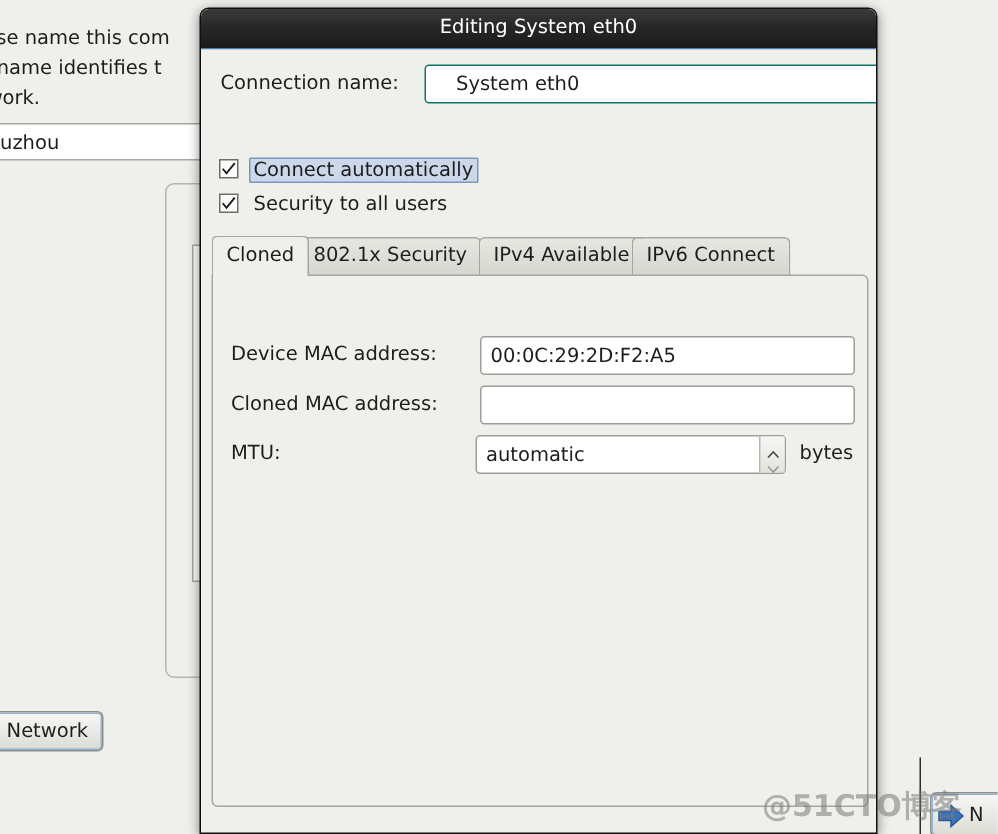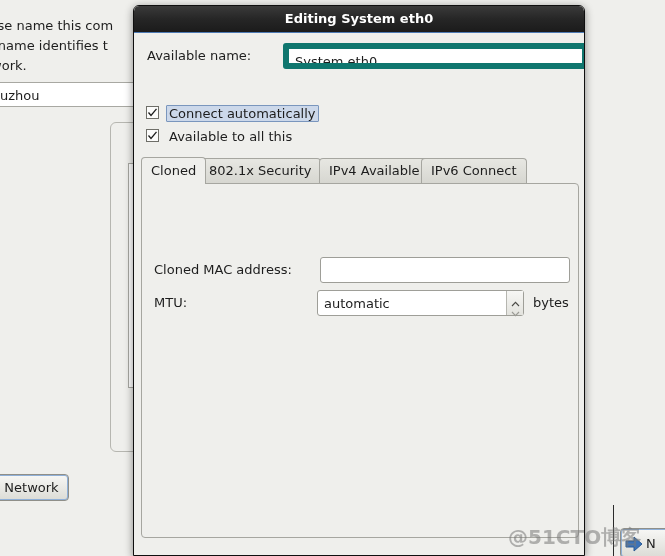--- a/index.html
+++ b/index.html
@@ -180,21 +180,21 @@
     border-radius: 5px 5px 0 0;
     border-bottom: 1px solid #4d7ab4;
   }
   #titlebar-text {
     position: absolute;
     left: 0; right: 0;
     top: 4px;
     text-align: center;
     color: #ffffff;
     font-size: 13px;
-    font-weight: bold;
+    font-weight: normal;
     line-height: 18px;
   }
   #dialog-body {
     position: relative;
     height: 524px;
   }
 
   .conn-row {
     position: absolute;
     left: 13px;
@@ -209,24 +209,24 @@
     font-size: 13px;
     line-height: 18px;
   }
   .conn-input {
     position: absolute;
     left: 136px;
     top: 0;
     width: 305px;
     height: 26px;
     background: #ffffff;
-    border: 6px solid #0f766e;
+    border: 1px solid #0f766e;
     border-radius: 3px;
     box-sizing: border-box;
-    padding: 3px 6px;
+    padding: 3px 20px;
     font-size: 13px;
     line-height: 19px;
     color: #1d1d1d;
     overflow: hidden;
     white-space: nowrap;
   }
 
   .check-row {
     position: absolute;
     left: 12px;
@@ -444,51 +444,55 @@
 
 <div id="dialog">
 
   <div id="titlebar">
     <div id="titlebar-text">Editing System eth0</div>
   </div>
 
   <div id="dialog-body">
 
     <div class="conn-row">
-      <span class="conn-label">Available name:</span>
+      <span class="conn-label">Connection name:</span>
       <div class="conn-input">System eth0</div>
     </div>
 
     <div class="check-row" id="check-auto">
       <span class="checkbox">
         <svg width="11" height="11" viewBox="0 0 11 11">
           <path d="M1.5 5.5 L4 8.5 L9.5 1.8" stroke="#1d1d1d" stroke-width="1.3" fill="none"></path>
         </svg>
       </span>
       <span class="check-label focused">Connect automatically</span>
     </div>
 
     <div class="check-row" id="check-all">
       <span class="checkbox">
         <svg width="11" height="11" viewBox="0 0 11 11">
           <path d="M1.5 5.5 L4 8.5 L9.5 1.8" stroke="#1d1d1d" stroke-width="1.3" fill="none"></path>
         </svg>
       </span>
-      <span class="check-label">Available to all this</span>
+      <span class="check-label">Security to all users</span>
     </div>
 
     <div id="tabstrip">
       <div class="tab active" id="tab-0">Cloned</div>
       <div class="tab" id="tab-1">802.1x Security</div>
       <div class="tab" id="tab-2">IPv4 Available</div>
       <div class="tab" id="tab-3">IPv6 Connect</div>
     </div>
 
     <div id="tabpanel">
 
+      <div class="field-row" id="row-devmac">
+        <span class="field-label">Device MAC address:</span>
+        <div class="field-input">00:0C:29:2D:F2:A5</div>
+      </div>
 
       <div class="field-row" id="row-mtu">
         <span class="field-label">MTU:</span>
         <div id="mtu-spin-wrap">
           <span id="mtu-value">automatic</span>
           <span id="mtu-spinner">
             <span class="arr up">
               <svg width="9" height="6" viewBox="0 0 9 6">
                 <path d="M1 5 L4.5 1.3 L8 5" stroke="#4a4a46" stroke-width="1.1" fill="none"></path>
               </svg>

